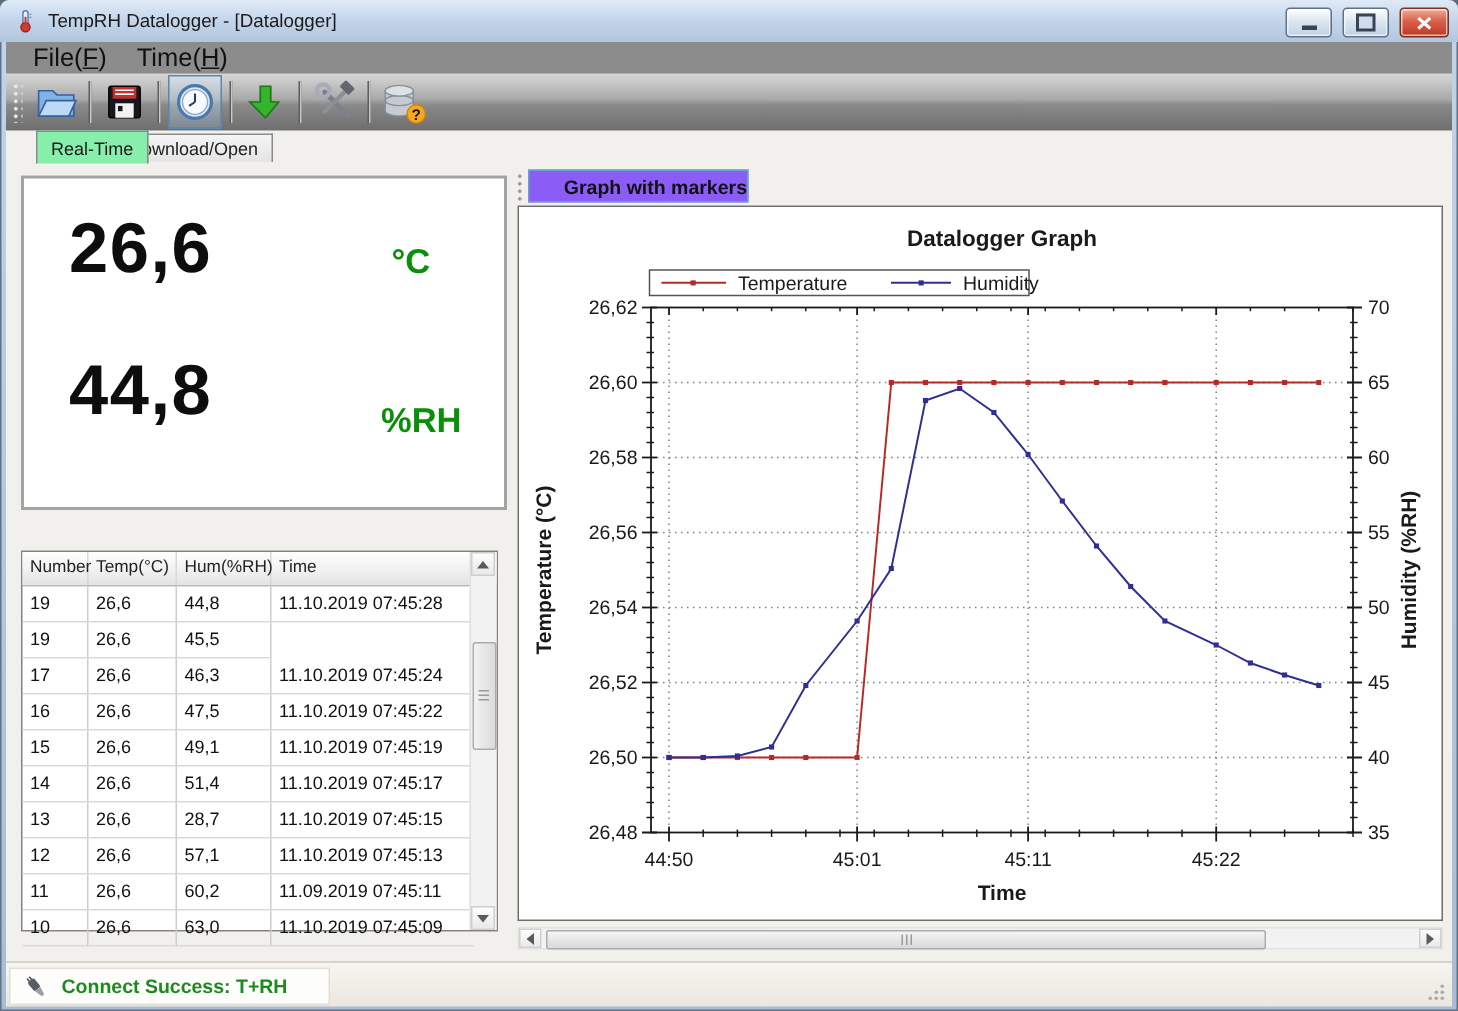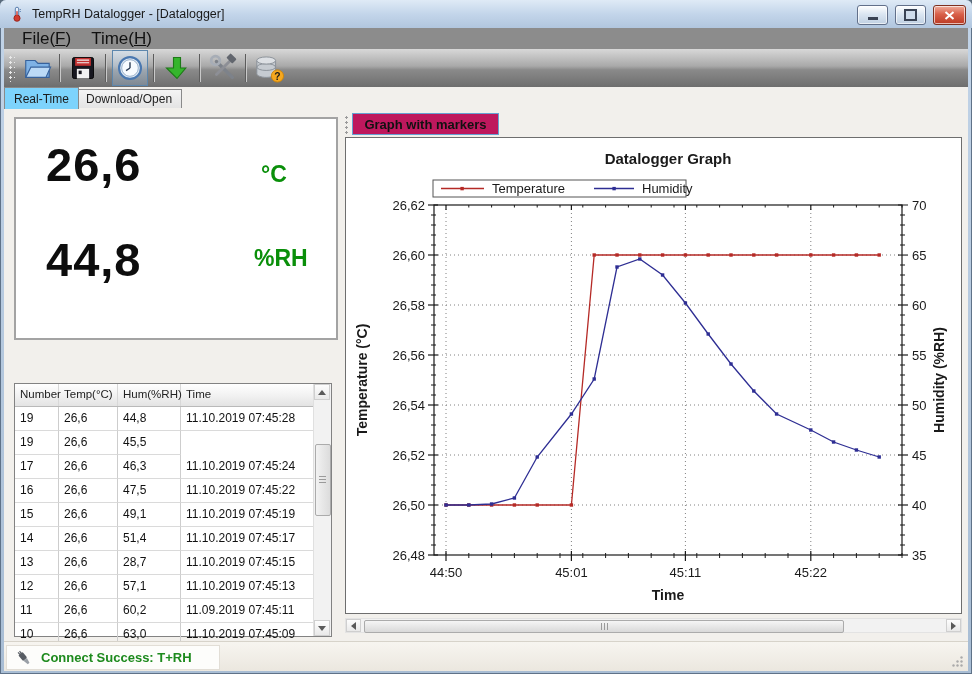--- a/index.html
+++ b/index.html
@@ -29,46 +29,46 @@
     border-bottom:1px solid #4e4e4e;display:flex;align-items:center;}
   .gripper{width:8px;height:28px;margin:0 4px 0 3px;
     background-image:radial-gradient(circle,#e9e9e9 1px,rgba(0,0,0,0) 1.4px);background-size:5px 5px;background-position:1px 1px;}
   .tool-btn{width:34px;height:34px;display:flex;align-items:center;justify-content:center;margin:0 1px;}
   .tool-btn.selected{border:1px solid #5d87ad;background:linear-gradient(rgba(215,232,248,.5),rgba(150,180,210,.35));}
   .tool-sep{width:1px;height:28px;background:#5c5c5c;border-right:1px solid #c9c9c9;margin:0 4px;}
   
   .tabrow{position:absolute;left:4px;top:87px;width:964px;height:21px;background:#f2f0ec;}
   .tab{position:absolute;top:0;height:20px;border:1px solid #8a8a8a;border-bottom:none;
     font-size:12px;display:flex;align-items:center;padding:0 9px;color:#1a1a1a;}
-  .tab.active{left:0;background:#7dd3fc;z-index:2;height:21px;}
+  .tab.active{left:20px;background:#86efac;z-index:2;height:21px;}
   .tab.inactive{left:72px;top:2px;height:18px;background:linear-gradient(#f4f4f4,#e4e4e4);color:#222;}
   
   .content{position:absolute;left:4px;top:108px;width:964px;height:533px;background:#f2f0ec;}
   .display-panel{position:absolute;left:10px;top:9px;width:320px;height:219px;background:#fff;border:2px solid #a3a3a3;}
   .big-val{position:absolute;font-weight:bold;color:#0d0d0d;font-size:47px;letter-spacing:1px;}
   .unit{position:absolute;font-weight:bold;font-size:23px;}
   
-  .dtable{position:absolute;left:10px;top:275px;width:318px;height:254px;background:#fff;border:1px solid #828282;box-sizing:border-box;}
+  .dtable{position:absolute;left:10px;top:259px;width:318px;height:254px;background:#fff;border:1px solid #828282;box-sizing:border-box;}
   .thead{display:flex;height:22px;background:linear-gradient(#ffffff,#f1f1f1 55%,#e3e3e3);border-bottom:1px solid #b9b9b9;}
   .thcell{font-size:11.5px;color:#222;padding:4px 0 0 5px;box-sizing:border-box;border-right:1px solid #d8d8d8;}
   .trow{display:flex;height:24px;}
   .tcell{font-size:12px;color:#111;padding:4px 0 0 5px;box-sizing:border-box;border-right:1px solid #cdcdcd;border-bottom:1px solid #dadada;}
   .c0{width:44px;} .c1{width:59px;} .c2{width:63px;} .c3{width:135px;border-right:none;}
   
   .vscroll{position:absolute;right:0;top:0;width:17px;height:252px;background:#f2f2f2;border-left:1px solid #e0e0e0;}
   .sb-btn{position:absolute;left:0;width:16px;height:16px;background:linear-gradient(#fdfdfd,#e9e9e9);border:1px solid #cfcfcf;box-sizing:border-box;display:flex;align-items:center;justify-content:center;}
   .vthumb{position:absolute;left:1px;top:60px;width:14px;height:70px;background:linear-gradient(90deg,#f2f2f2,#dcdcdc);border:1px solid #ababab;border-radius:2px;}
   .vthumb:after{content:"";position:absolute;left:3px;top:31px;width:7px;height:1px;background:#9a9a9a;box-shadow:0 3px 0 #9a9a9a,0 6px 0 #9a9a9a;}
   .tri-up{width:0;height:0;border-left:4px solid transparent;border-right:4px solid transparent;border-bottom:5px solid #5a5a5a;}
   .tri-down{width:0;height:0;border-left:4px solid transparent;border-right:4px solid transparent;border-top:5px solid #5a5a5a;}
   .tri-left{width:0;height:0;border-top:4px solid transparent;border-bottom:4px solid transparent;border-right:5px solid #5a5a5a;}
   .tri-right{width:0;height:0;border-top:4px solid transparent;border-bottom:4px solid transparent;border-left:5px solid #5a5a5a;}
   
-  .graph-btn{position:absolute;left:348px;top:5px;width:147px;height:22px;background:#be185d;border:1px solid #66a1d2;
-    font-size:13px;font-weight:bold;color:#111;display:flex;align-items:center;justify-content:center;box-sizing:border-box;}
+  .graph-btn{position:absolute;left:348px;top:5px;width:147px;height:22px;background:#8b5cf6;border:1px solid #66a1d2;
+    font-size:13px;font-weight:bold;color:#111;display:flex;align-items:center;justify-content:flex-end;box-sizing:border-box;}
   .panel-grip{position:absolute;left:340px;top:7px;width:5px;height:20px;
     background-image:radial-gradient(circle,#9a9a9a 1px,rgba(0,0,0,0) 1.3px);background-size:5px 5px;}
   .chart-frame{position:absolute;left:341px;top:29px;width:617px;height:477px;background:#fff;border:1px solid #6e6e6e;box-sizing:border-box;}
   .hscroll{position:absolute;left:341px;top:510px;width:617px;height:15px;background:#f2f2f2;border:1px solid #e3e3e3;box-sizing:border-box;}
   .hs-btn{position:absolute;top:0;width:15px;height:13px;background:linear-gradient(#fdfdfd,#e9e9e9);border:1px solid #cfcfcf;box-sizing:border-box;display:flex;align-items:center;justify-content:center;}
   .hthumb{position:absolute;left:18px;top:1px;width:478px;height:11px;background:linear-gradient(#f5f5f5,#d9d9d9);border:1px solid #ababab;border-radius:2px;}
   .hthumb:after{content:"";position:absolute;top:2px;left:50%;width:1px;height:7px;background:#9a9a9a;box-shadow:-3px 0 0 #9a9a9a,3px 0 0 #9a9a9a;}
   svg text{font-family:"Liberation Sans",sans-serif;fill:#1a1a1a;}
   
   .statusbar{position:absolute;left:4px;top:641px;width:964px;height:29px;
@@ -175,21 +175,21 @@
         <span>Download/Open</span>
       </div>
   </div>
 
   <div class="content">
 
     <div class="display-panel">
       <div class="big-val" style="left:30px;top:18px;">26,6</div>
       <div class="unit" style="left:245px;top:42px;color:#0a8f0a;">°C</div>
       <div class="big-val" style="left:30px;top:113px;">44,8</div>
-      <div class="unit" style="left:238px;top:126px;color:#0a8f0a;">%RH</div>
+      <div class="unit" style="left:238px;top:148px;color:#0a8f0a;">%RH</div>
     </div>
 
     <div class="dtable">
       <div class="thead">
           <div class="thcell c0">Number</div>
           <div class="thcell c1">Temp(°C)</div>
           <div class="thcell c2">Hum(%RH)</div>
           <div class="thcell c3">Time</div>
         </div>
       <div>

